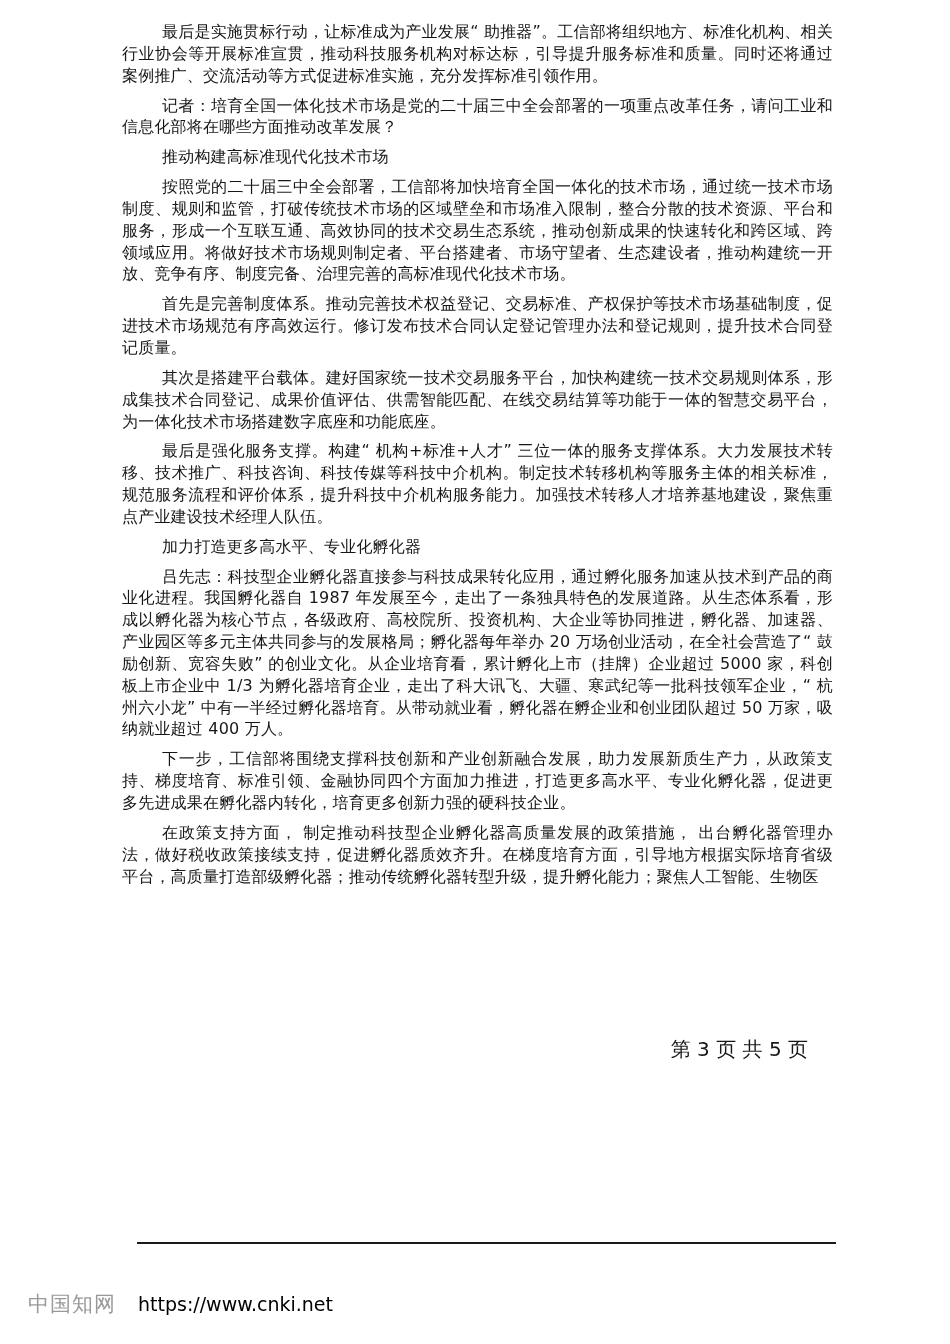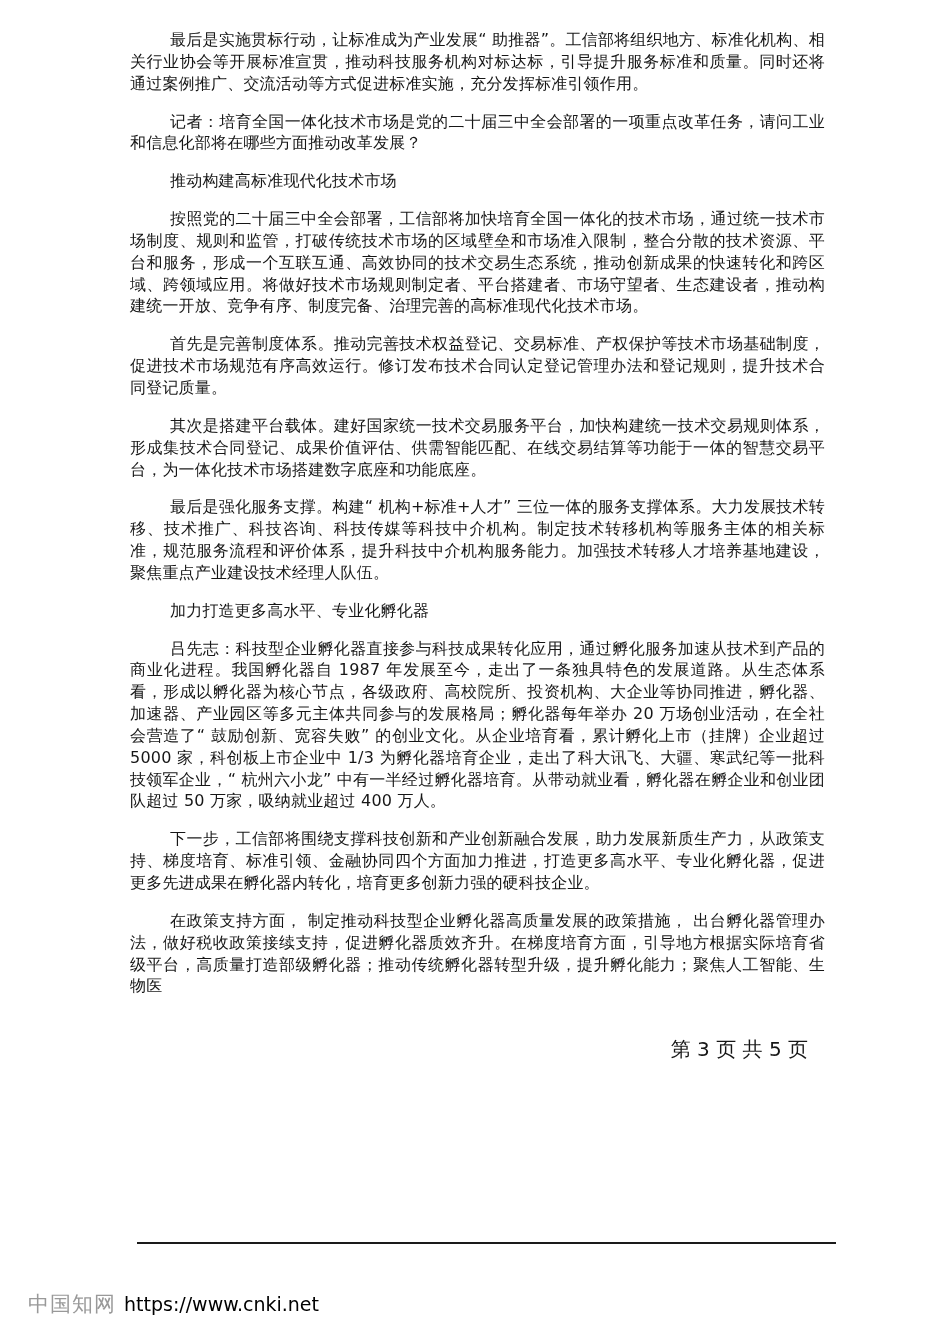--- a/index.html
+++ b/index.html
@@ -19,21 +19,21 @@
     left: 114px;
     top: 13px;
     width: 727px;
     font-size: 16px;
     line-height: 21.85px;
     color: #161616;
     text-align: justify;
     letter-spacing: 0.2px;
   }
   .doc-content p.para {
-    margin: 16px;
+    margin: 8px;
     padding: 0;
     text-indent: 2.5em;
   }
   .page-indicator {
     position: absolute;
     top: 1036px;
     left: 114px;
     width: 694px;
     text-align: right;
     font-size: 20px;
@@ -46,21 +46,21 @@
     width: 699px;
     height: 2px;
     background: #1a1a1a;
   }
   .site-footer {
     position: absolute;
     left: 28px;
     top: 1290px;
     display: flex;
     align-items: baseline;
-    gap: 8px;
+    gap: 22px;
   }
   .site-footer .brand {
     font-size: 21px;
     color: #999999;
     letter-spacing: 1px;
   }
   .site-footer .url {
     font-size: 19px;
     color: #000000;
   }

